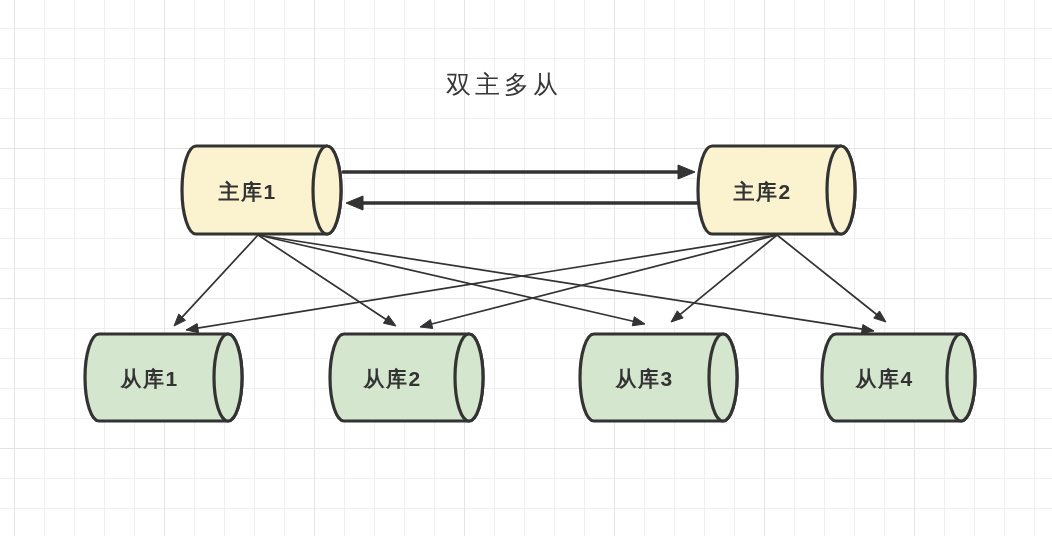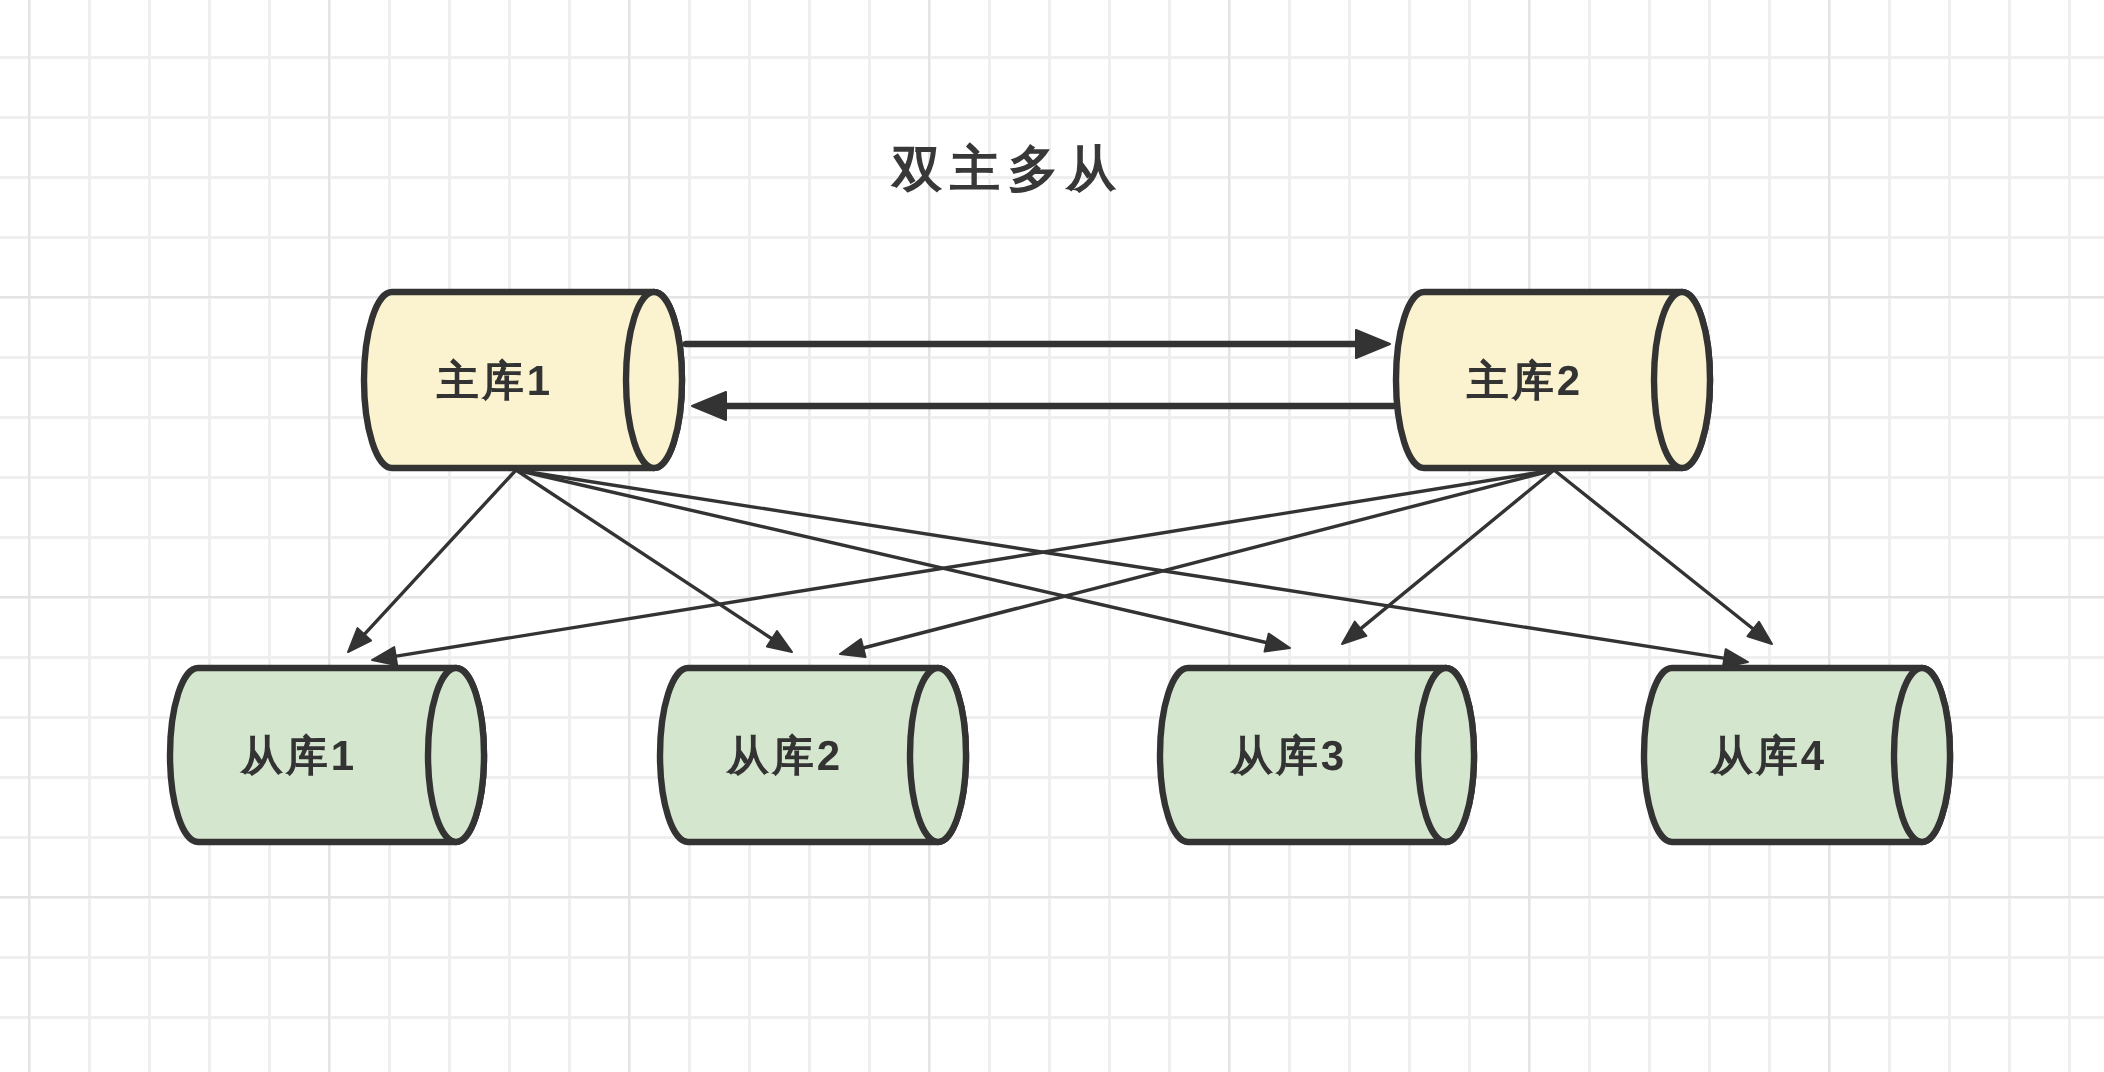--- a/index.html
+++ b/index.html
@@ -25,21 +25,21 @@
     position: absolute;
     left: 0; top: 0;
     width: 1052px;
     height: 536px;
   }
   .title {
     position: absolute;
     left: 446px;
     top: 68px;
     font-size: 25px;
-    font-weight: 700;
+    font-weight: 400;
     letter-spacing: 4px;
     color: #383838;
     white-space: nowrap;
     z-index: 2;
   }
   .node-label-text {
     font-family: "Liberation Sans", "DejaVu Sans", sans-serif;
     font-size: 21px;
     font-weight: 600;
     letter-spacing: 1.5px;

